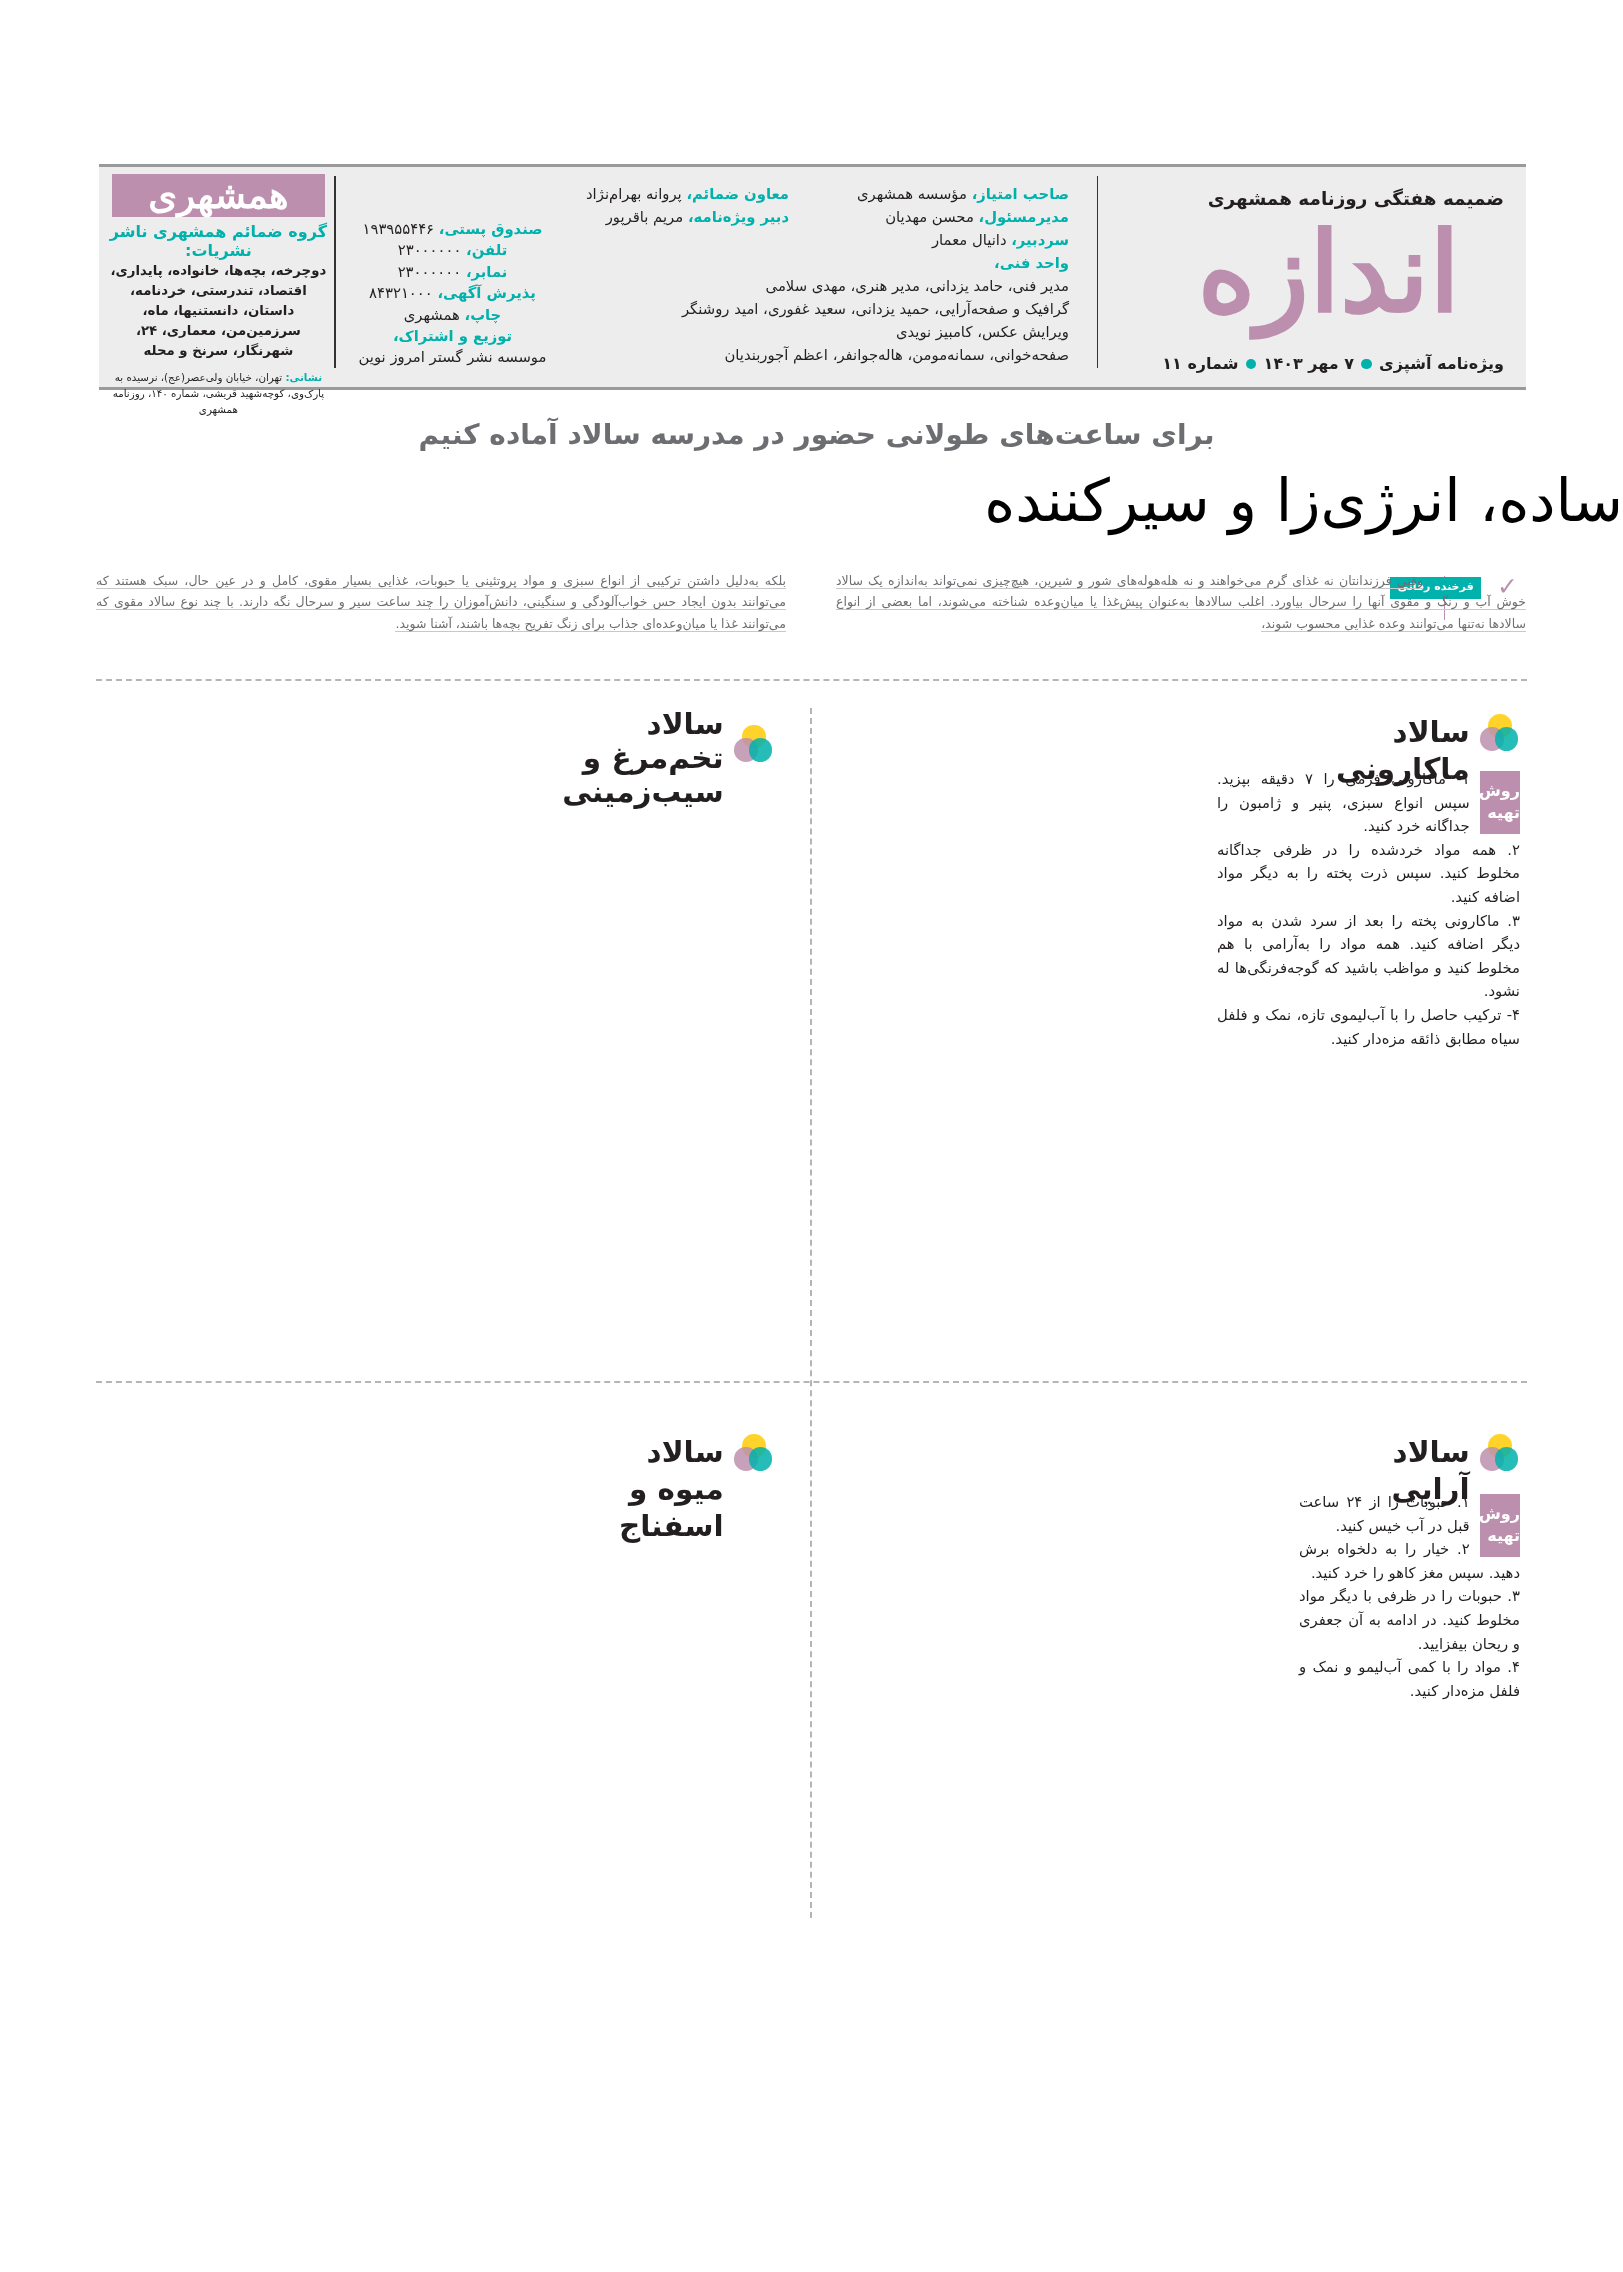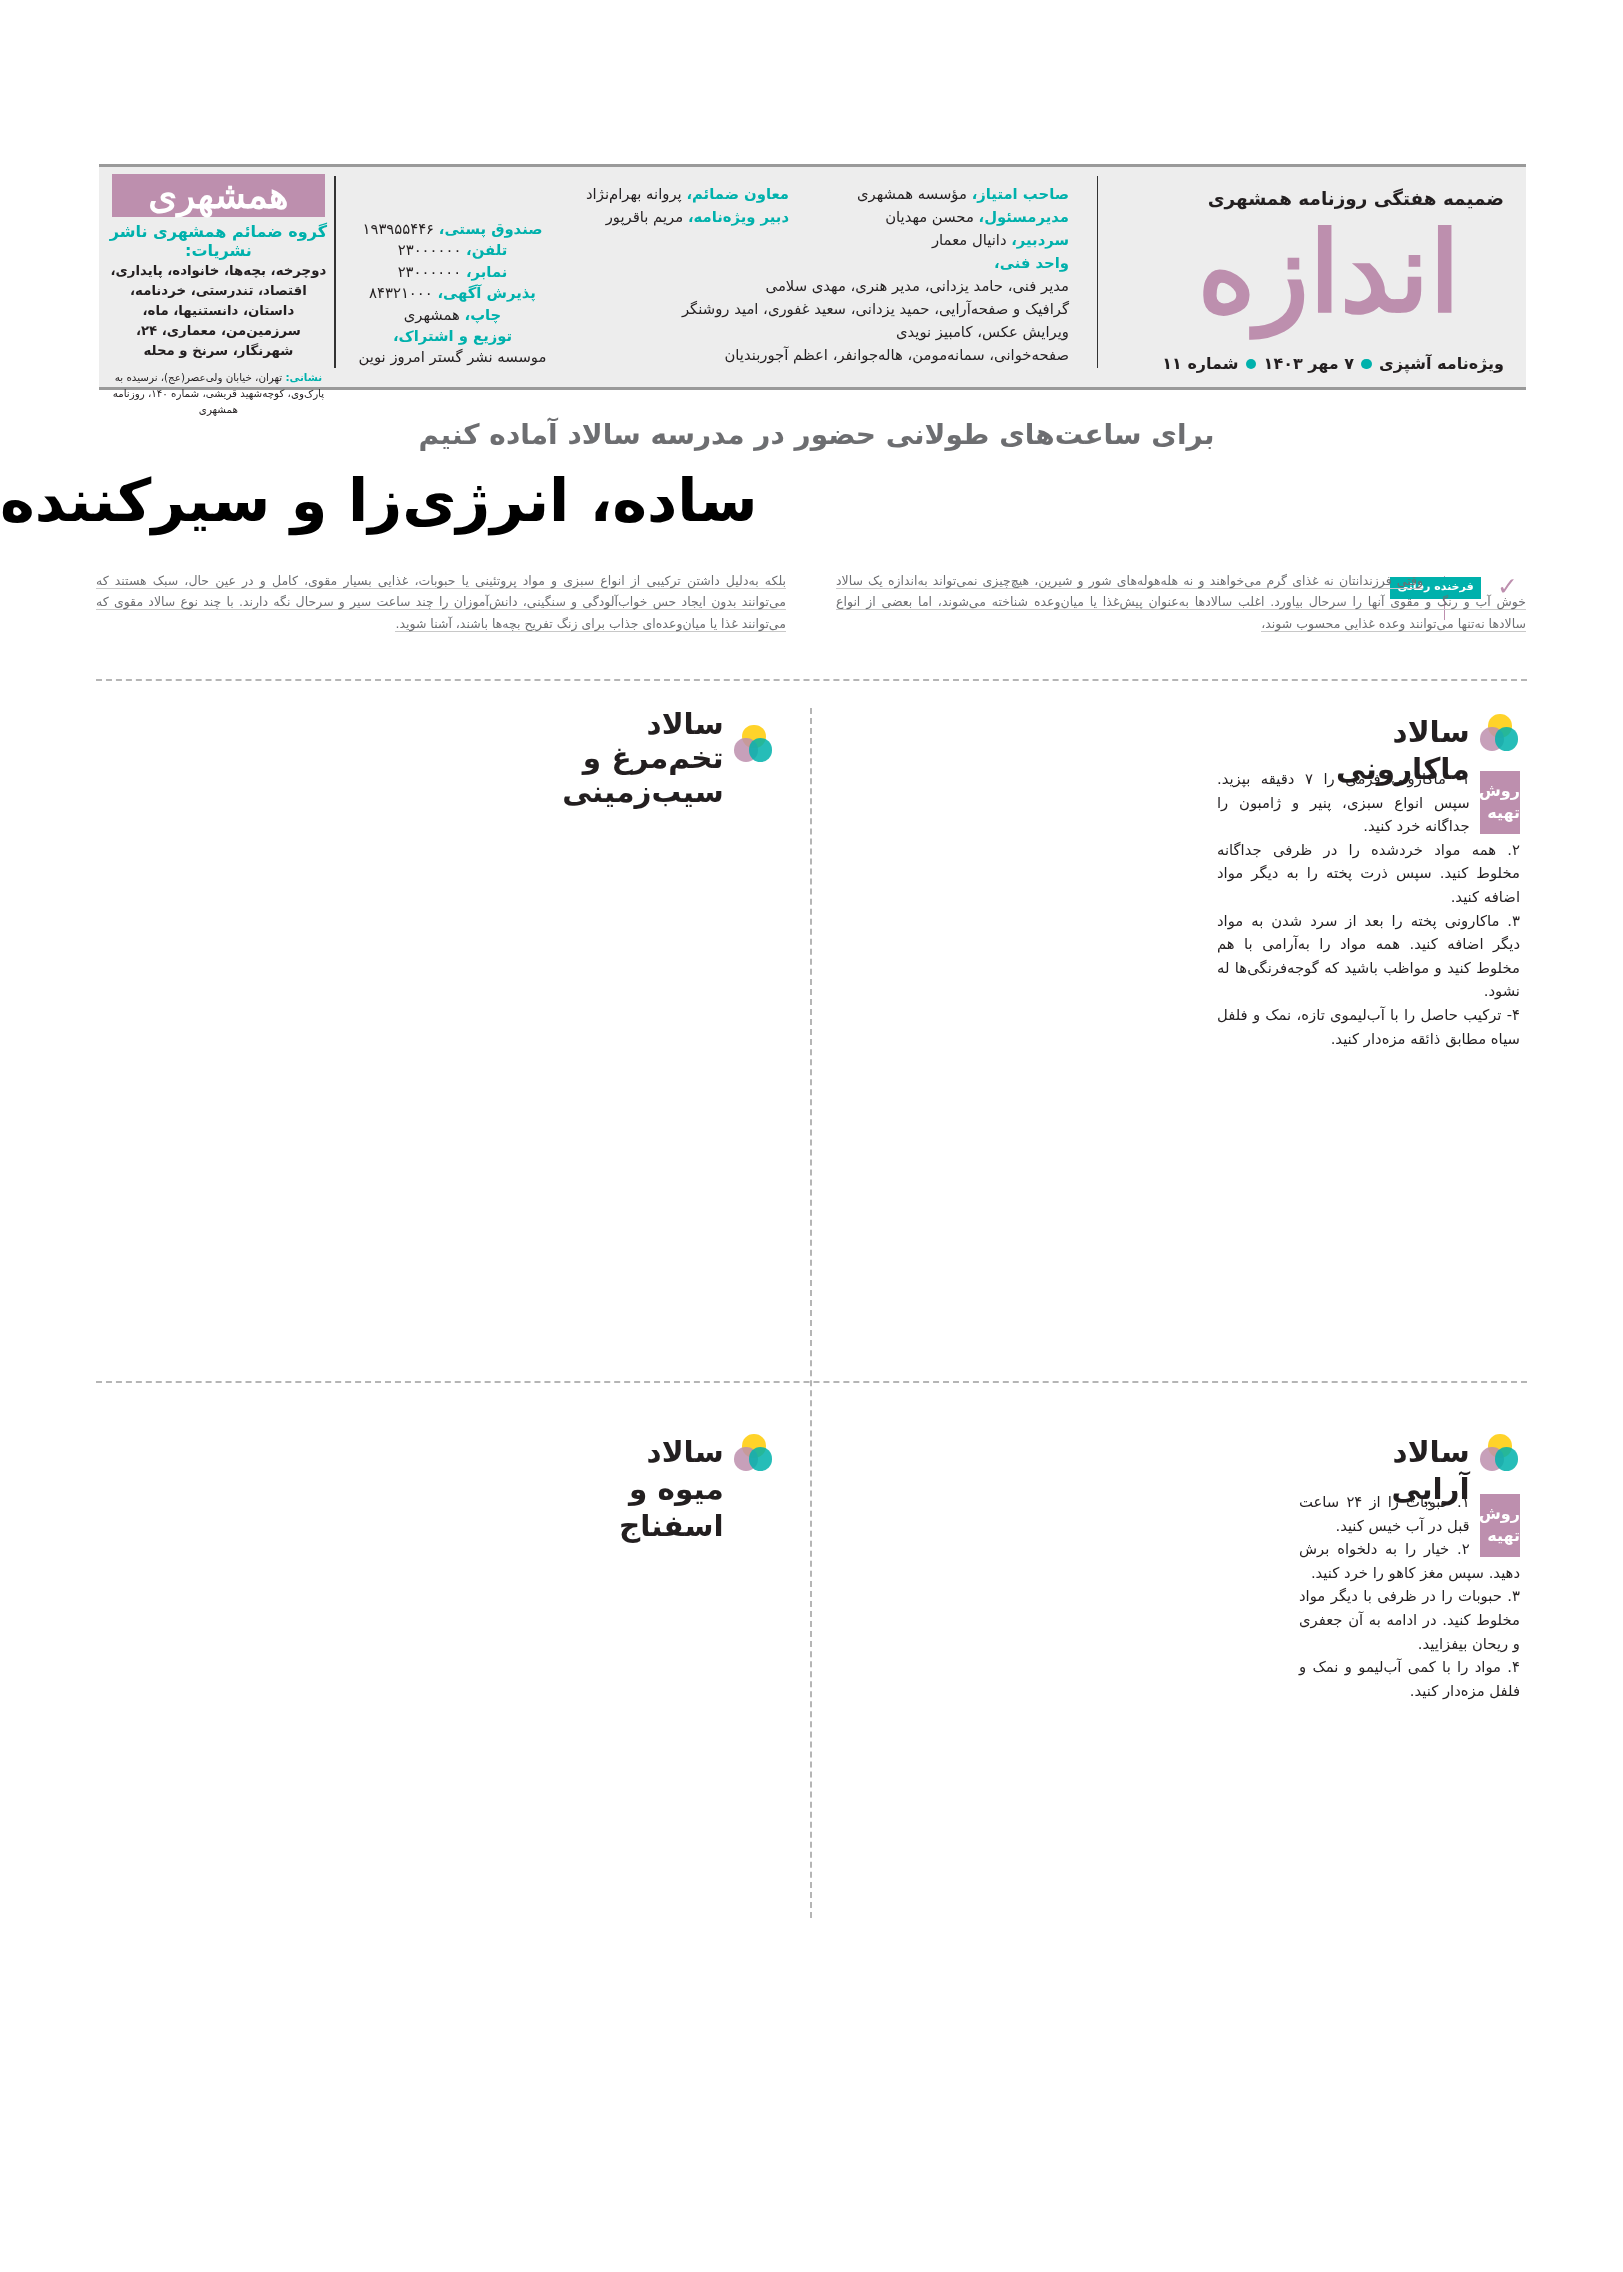--- a/index.html
+++ b/index.html
@@ -24,21 +24,21 @@
   .mh-contact .k { color: #00b1ac; font-weight: bold; }
   .mh-group { position: absolute; left: 8.9px; top: 7.4px; width: 221px; text-align: center; }
   .hm-logo { background: #bd8fae; color: #ffffff; font-weight: bold; font-size: 37px; height: 43px; line-height: 43px; letter-spacing: 5.9px; margin: 0 4.4px; font-family: "DejaVu Serif", serif; }
   .hm-title { color: #00b1ac; font-weight: bold; font-size: 16px; margin-top: 4.4px; }
   .hm-pubs { font-weight: bold; font-size: 13.3px; line-height: 20px; margin-top: 1.5px; }
   .hm-addr { font-size: 10.3px; line-height: 16px; margin-top: 7.4px; }
   .hm-addr .k { color: #00b1ac; font-weight: bold; }
 
   
   .kicker { position: absolute; left: 0; width: 1623px; top: 418px; text-align: center; font-size: 28px; font-weight: bold; color: #6d6e71; padding-left: 10px; }
-  .headline { position: absolute; left: 0; width: 1623px; top: 466px; text-align: left; font-size: 59px; font-weight: bold; color: #000; letter-spacing: -0.7px; }
+  .headline { position: absolute; left: 0; width: 1623px; top: 466px; text-align: right; font-size: 59px; font-weight: normal; color: #000; letter-spacing: -0.7px; }
 
   .intro { position: absolute; top: 570px; height: 81px; font-size: 12.5px; line-height: 21.4px; color: #6d6e71; text-align: justify; }
   .intro span { border-bottom: 1.5px solid #c8c8c8; }
   .intro-right { right: 97px; width: 690px; }
   .intro-left { left: 96px; width: 690px; }
   .author-badge { position: absolute; right: 142px; top: 577px; background: #00b1ac; color: #fff; font-size: 11px; font-weight: bold; padding: 3px 7.4px; height: 22px; }
   .author-check { position: absolute; right: 105px; top: 574px; color: #bd8fae; font-size: 25px; font-weight: bold; line-height: 1; }
   .author-callout { position: absolute; right: 120px; top: 576px; width: 59px; height: 44px; border-left: 1.5px solid #bd8fae; }
 
   

